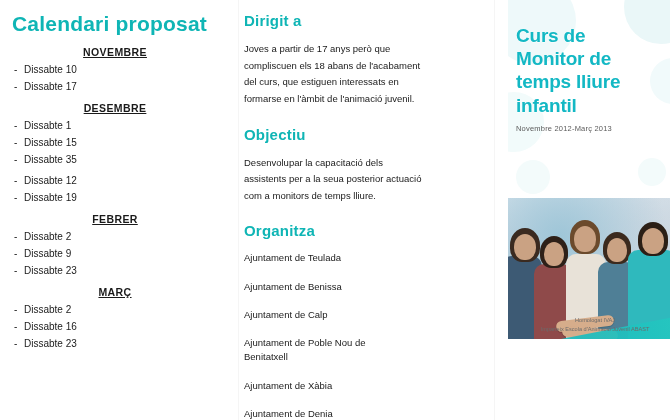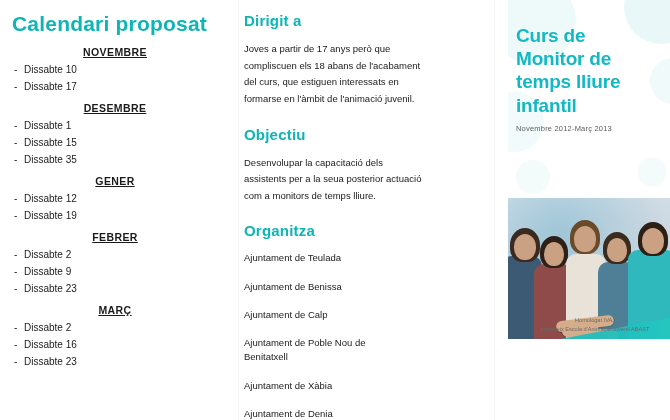--- a/index.html
+++ b/index.html
@@ -203,21 +203,20 @@
           <div class="day-row"><span class="dash">-</span><span>Dissabte 10</span></div>
           <div class="day-row"><span class="dash">-</span><span>Dissabte 17</span></div>
         </div>
         <div class="month-block">
           <div class="month">DESEMBRE</div>
           <div class="day-row"><span class="dash">-</span><span>Dissabte 1</span></div>
           <div class="day-row"><span class="dash">-</span><span>Dissabte 15</span></div>
           <div class="day-row"><span class="dash">-</span><span>Dissabte 35</span></div>
         </div>
         <div class="month-block">
-          <div class="month">GENER</div>
           <div class="day-row"><span class="dash">-</span><span>Dissabte 12</span></div>
           <div class="day-row"><span class="dash">-</span><span>Dissabte 19</span></div>
         </div>
         <div class="month-block">
           <div class="month">FEBRER</div>
           <div class="day-row"><span class="dash">-</span><span>Dissabte 2</span></div>
           <div class="day-row"><span class="dash">-</span><span>Dissabte 9</span></div>
           <div class="day-row"><span class="dash">-</span><span>Dissabte 23</span></div>
         </div>
         <div class="month-block">

